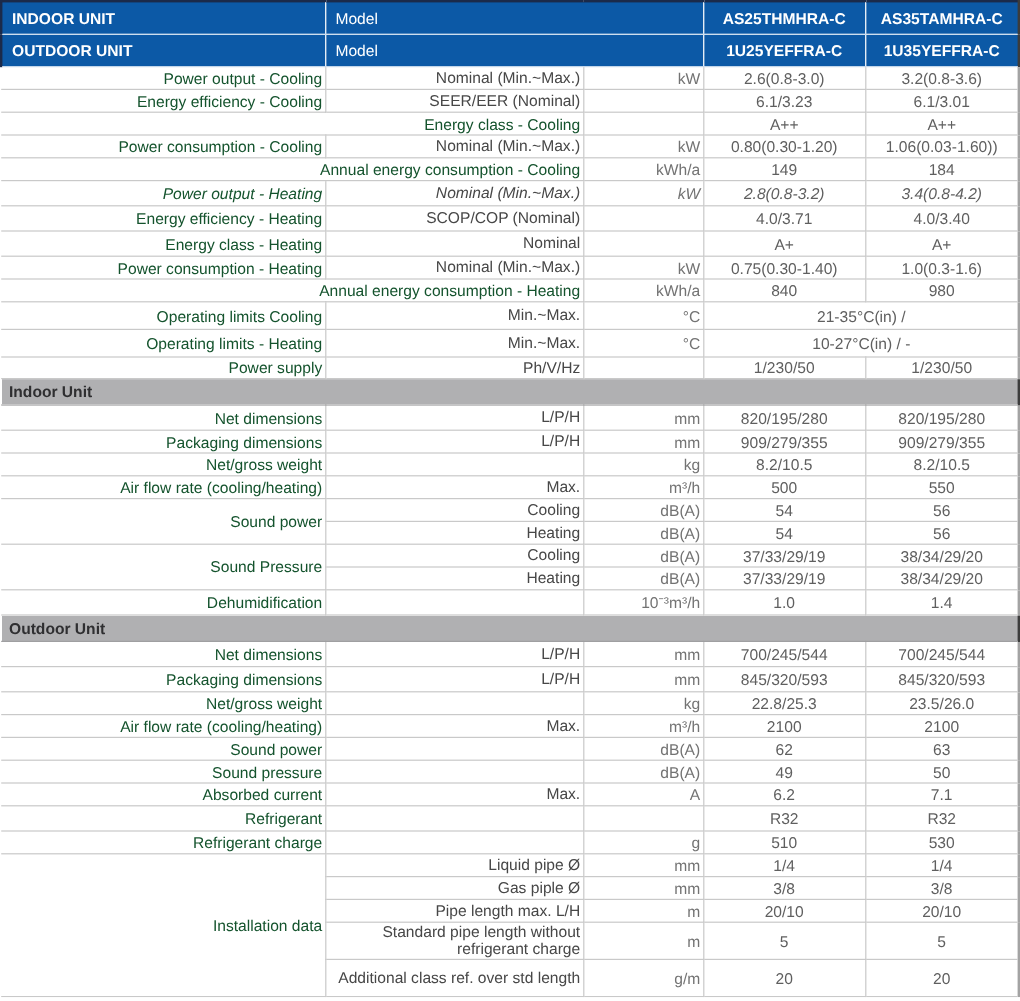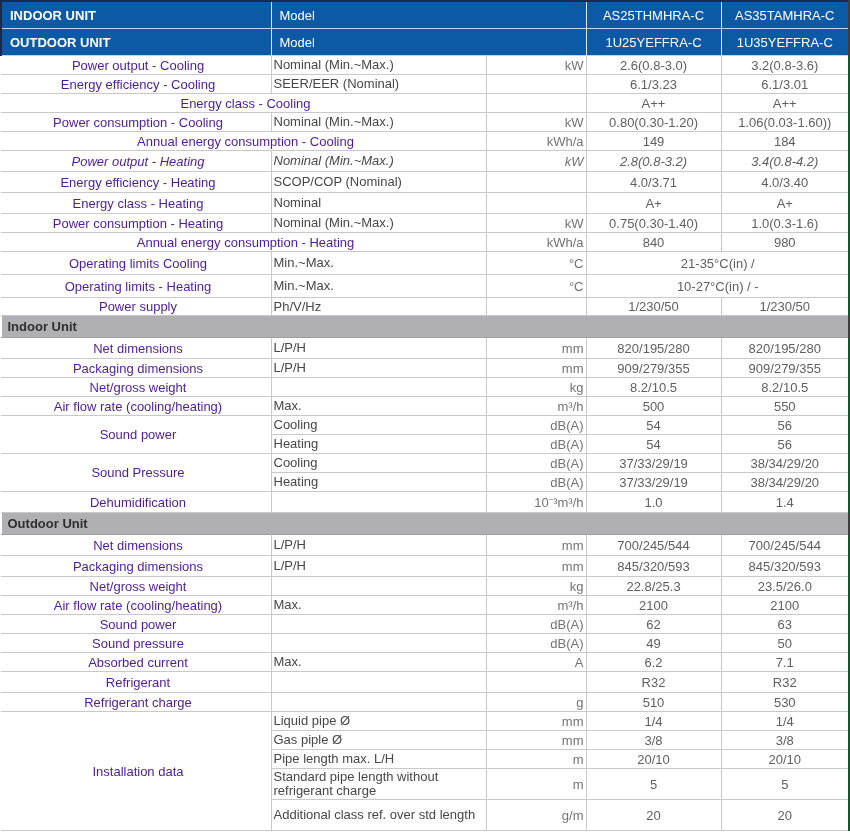--- a/index.html
+++ b/index.html
@@ -39,45 +39,45 @@
     color: #ffffff;
     border: 1px solid #dfe9f4;
     border-bottom-color: #c3d6ea;
     text-align: left;
     padding-left: 8px;
     height: 24px;
   }
   thead tr { height: 26px; }
   thead th.model-col { font-weight: normal; margin-left: 16px; }
   thead th.unit-name { font-weight: 600; }
-  thead th.model-val { text-align: center; padding-left: 2px; font-weight: 400; }
+  thead th.model-val { text-align: center; padding-left: 2px; font-weight: 700; }
   thead tr th:first-child { border-left: 2px solid #1b2a4a; }
   thead tr.first th { border-top: 2px solid #1b2a4a; }
   thead tr th:last-child { border-right: 2px solid #3c3c3c; }
 
   
   td.lbl {
-    text-align: center;
+    text-align: right;
     padding-left: 6px;
-    color: #4c1d95;
+    color: #14532d;
     border-left: 1px solid transparent;
   }
   td.sub {
-    text-align: left;
+    text-align: right;
     color: #474747;
     white-space: normal;
     line-height: 14px;
   }
   td.unit { text-align: right; color: #737373; }
   td.val  { text-align: center; color: #5f5f5f; }
   td.val.merged {
     text-align: center;
     padding-right: 1px;
   }
-  td:last-child, td.merged { border-right: 2px solid #14532d; }
+  td:last-child, td.merged { border-right: 2px solid #a3a3a3; }
 
   
   tr.section { height: 22px; }
   tr.section td {
     background: #b0b0b2;
     color: #2f2f31;
     font-weight: bold;
     text-align: left;
     padding-left: 6px;
     border-left: 1px solid transparent;

